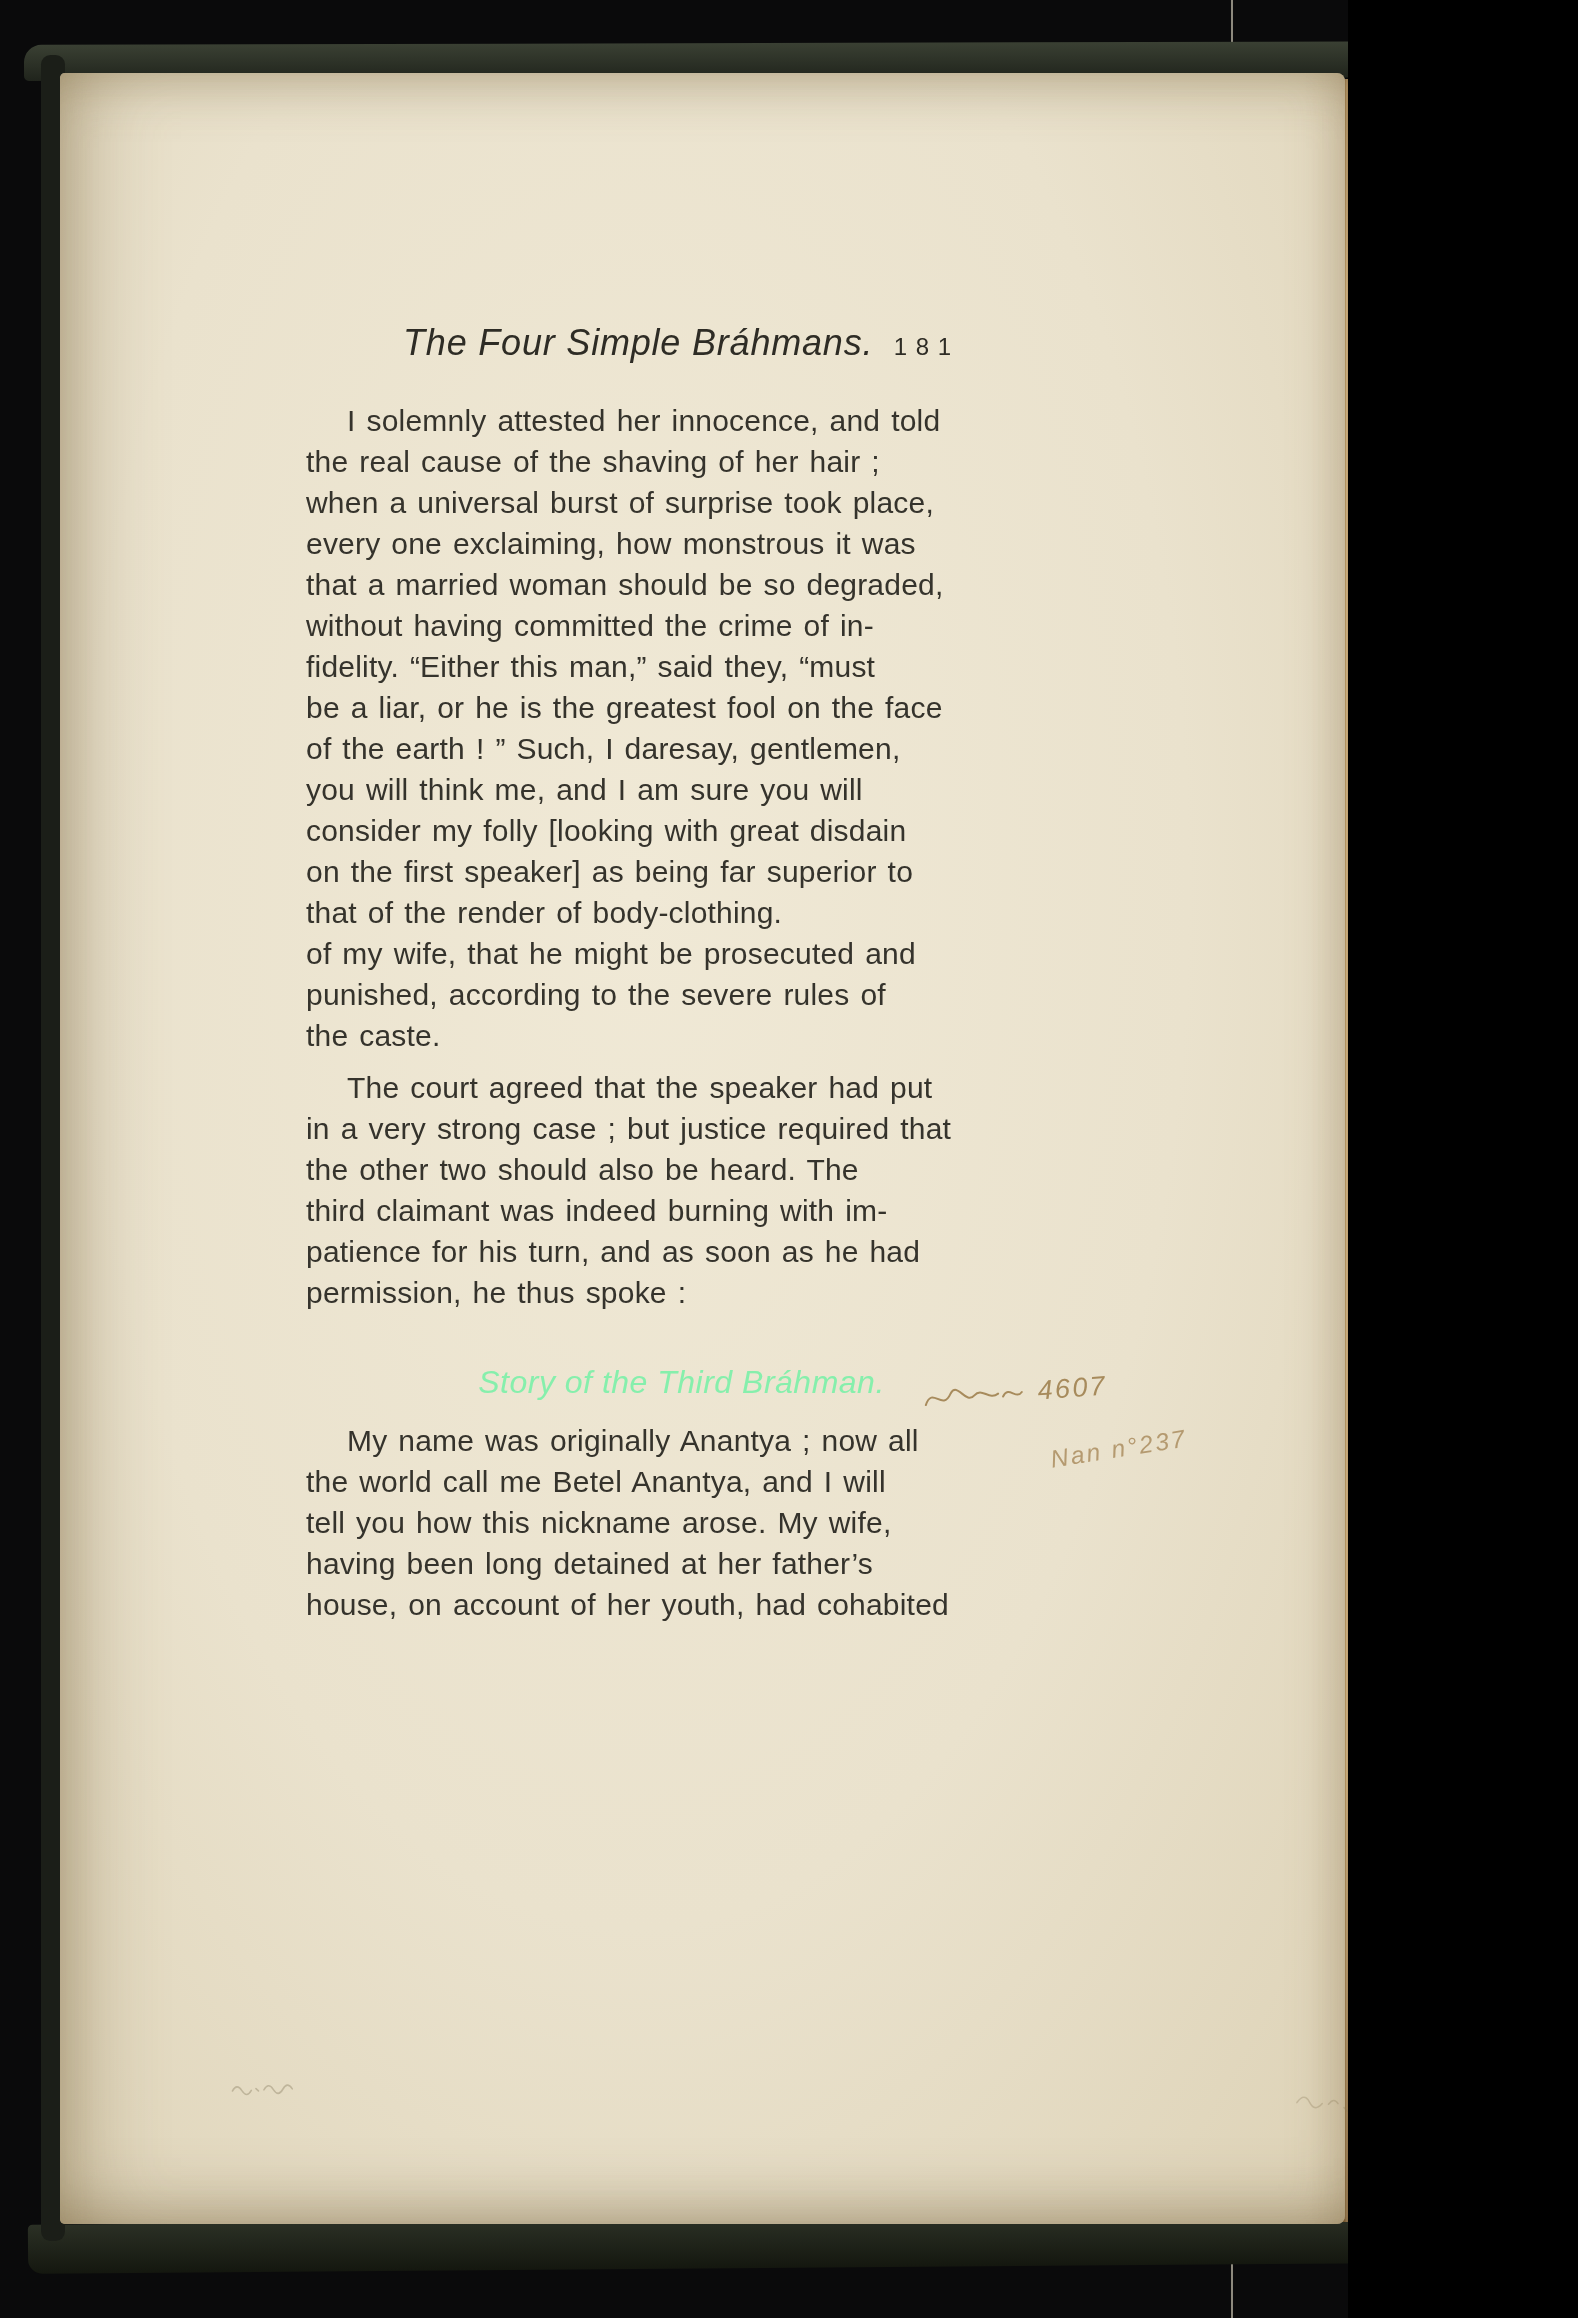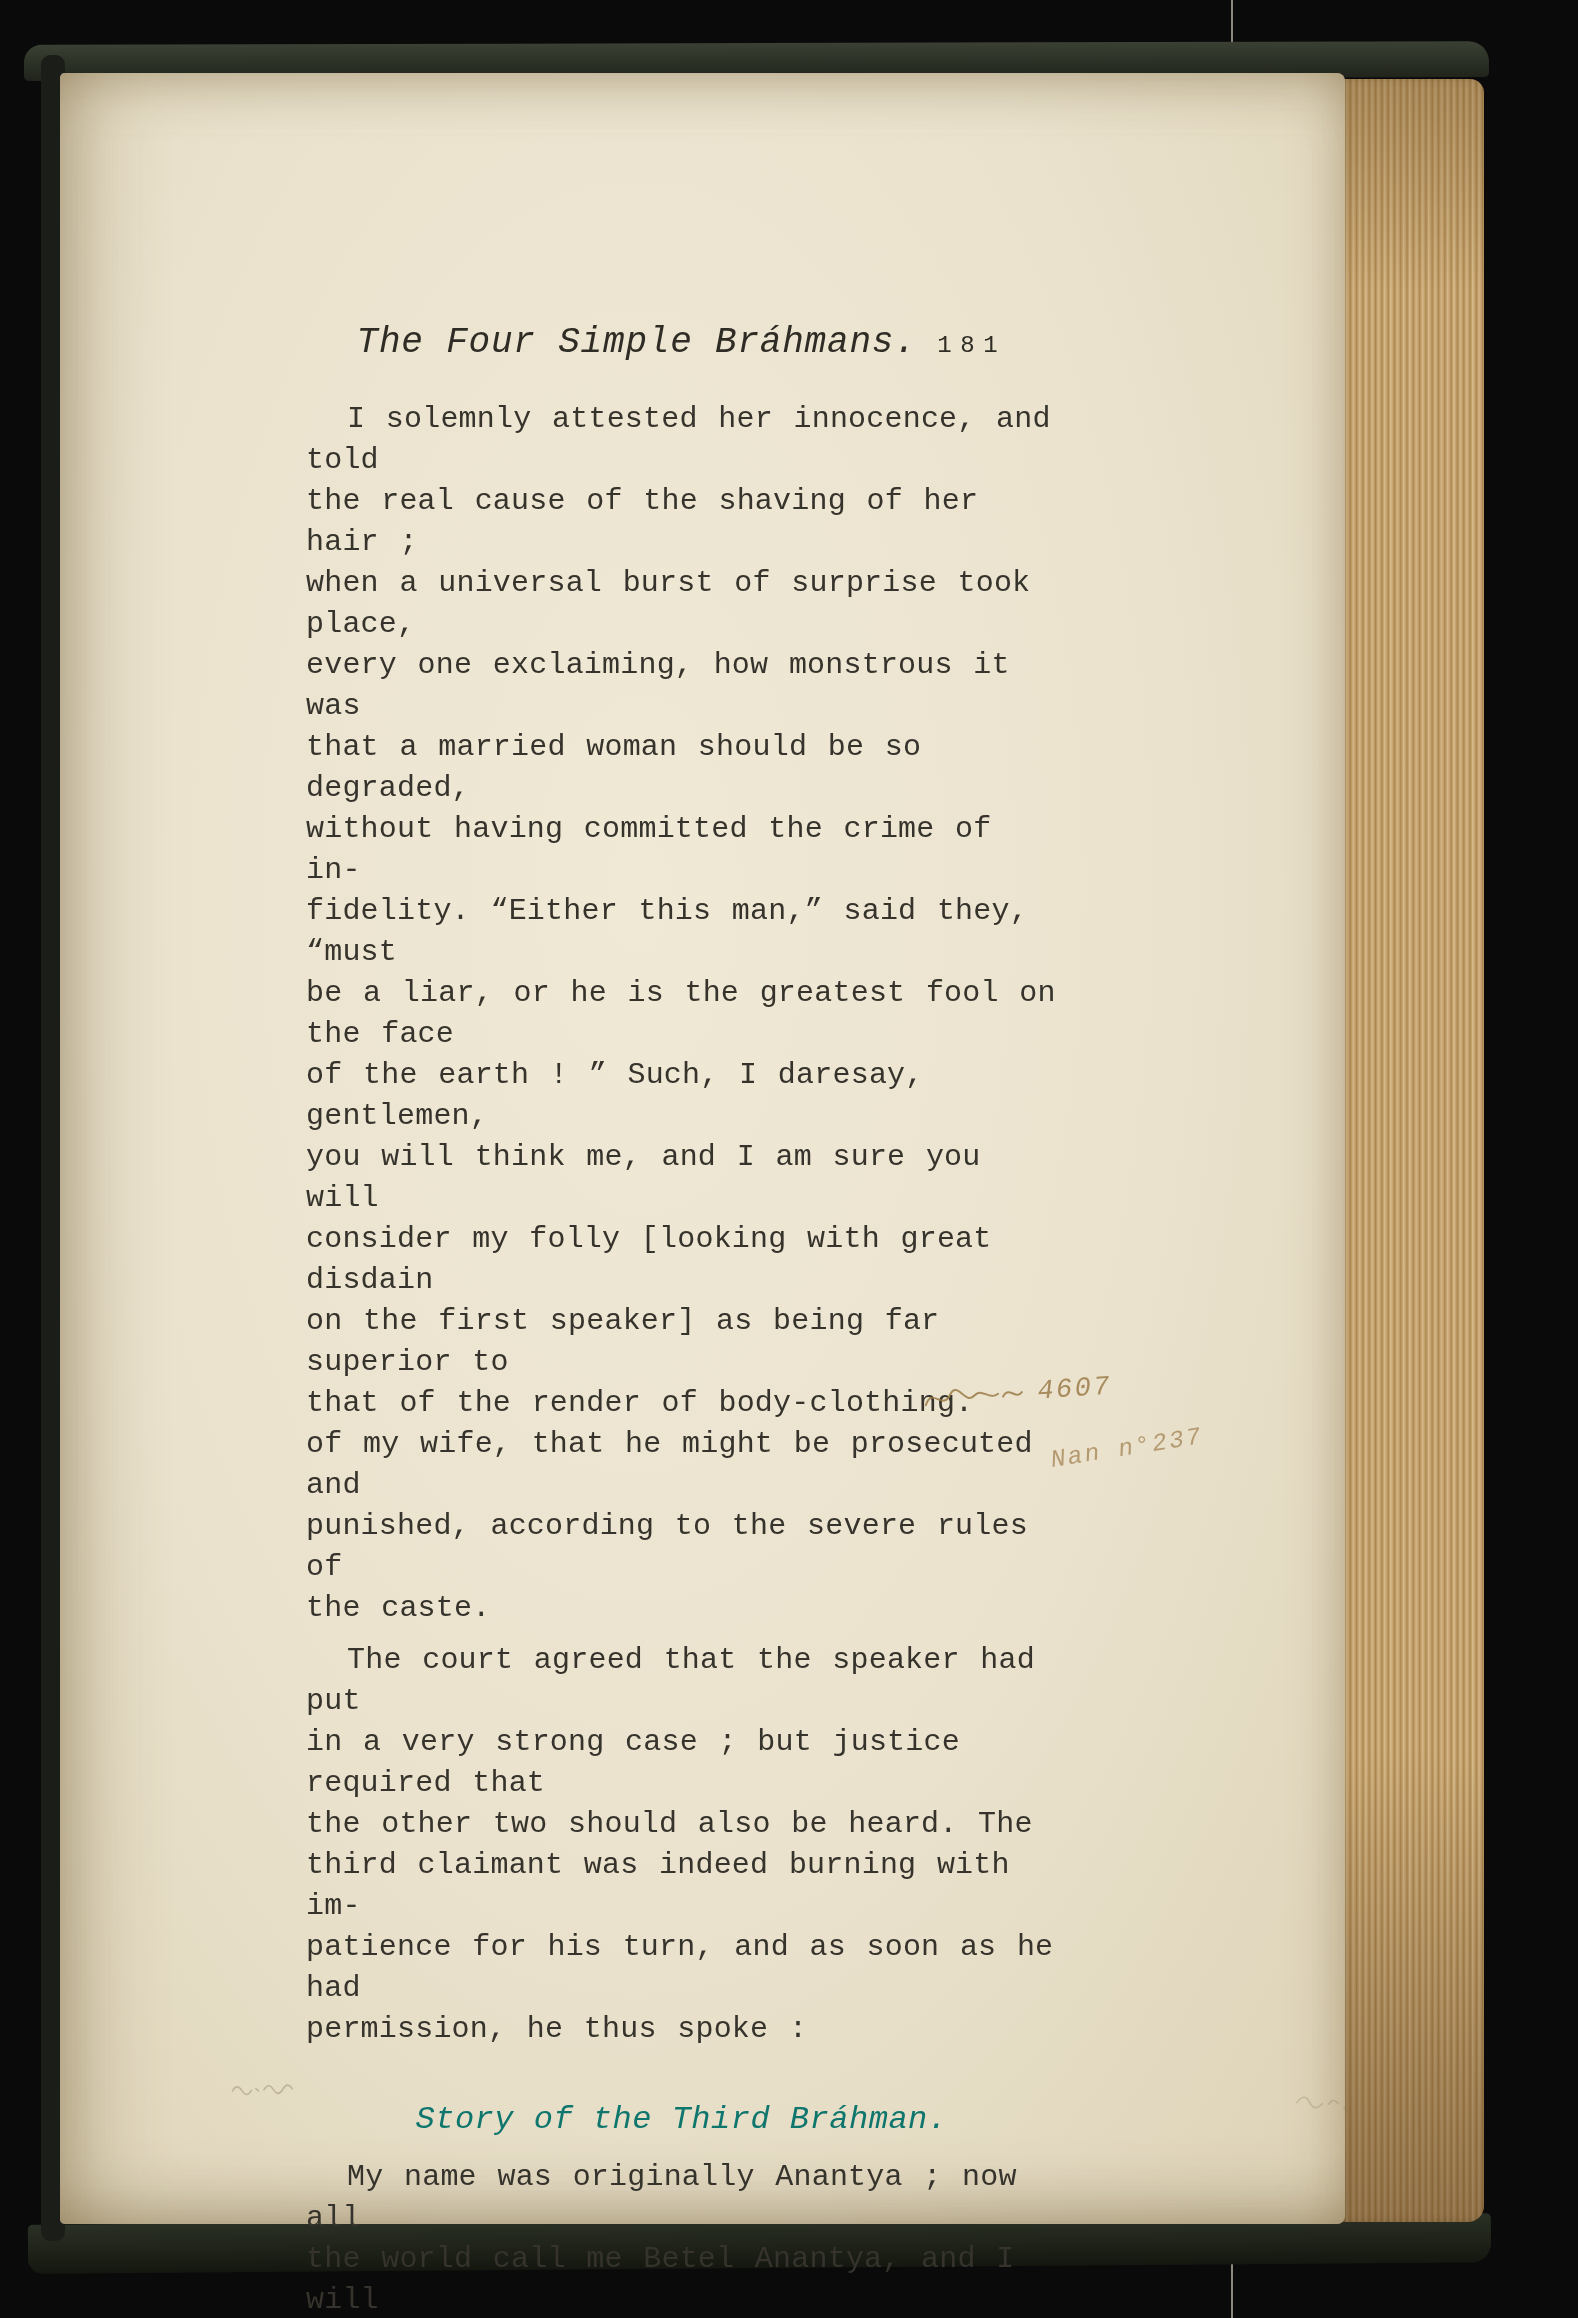--- a/index.html
+++ b/index.html
@@ -1,19 +1,19 @@
 <!DOCTYPE html>
 <html style="font-size:12.6px"><head>
 <meta charset="utf-8">
 <style>
   html,body{margin:0;padding:0;background:#000;}
   .scan{
-    position:relative; width:1578px; height:2319px; overflow:hidden;
+    position:relative; width:1348px; height:2319px; overflow:hidden;
     background:#0a0a0b;
-    font-family:Liberation Mono, monospace;
+    font-family:Liberation Sans, sans-serif;
   }
   
   .vline{
     position:absolute; left:1231px; top:0; width:2.4px; height:2319px;
     background:#b9b4a4; opacity:.75; z-index:1;
   }
   
   .cover-top{
     position:absolute; left:24px; top:43px; width:1465px; height:36px;
     background:linear-gradient(180deg,#3a4033,#20241c);
@@ -62,21 +62,21 @@
   .page-number{font-size:24px; letter-spacing:8.7px;}
   .para{
     font-size:30px; line-height:41px; margin:0;
     white-space:pre-line; word-spacing:2.4px; letter-spacing:0.2px;
     text-align:left;
   }
   .indent{text-indent:41px;}
   .space-before{margin-top:11px;}
   .section-heading{
     font-style:italic; font-weight:normal; text-align:center;
-    font-size:32px; margin:51px 0 19px 0; letter-spacing:0.5px; color:#0f766e;
+    font-size:32px; margin:51px 0 19px 0; letter-spacing:0.5px; color:#86efac;
   }
   
   .marginalia{position:absolute; z-index:6; color:#9c7c49;}
   .note1{
     left:922px; top:1375px; transform:rotate(-4deg);
     display:flex; align-items:center; gap:12.6px; opacity:.85;
   }
   .note1 .num{font-size:27px; font-style:italic; letter-spacing:2.4px;}
   .note2{
     left:1050px; top:1435px; transform:rotate(-9deg);

